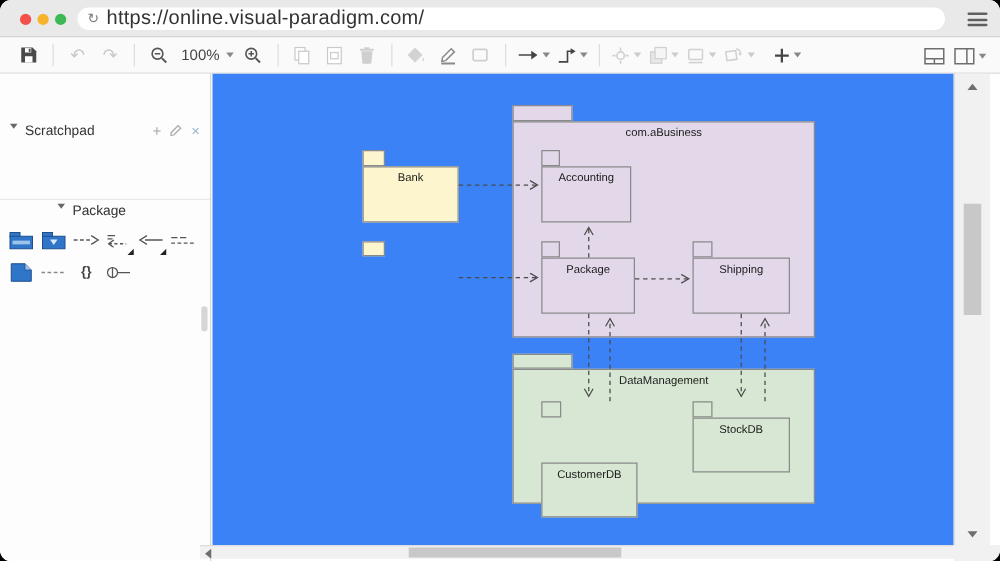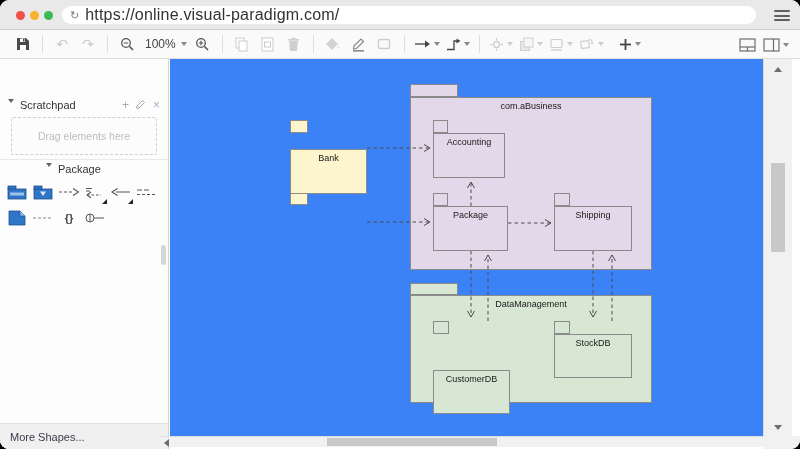--- a/index.html
+++ b/index.html
@@ -249,23 +249,20 @@
         <span class="a">+</span>
         <span class="a">
           <svg width="10" height="10" viewBox="0 0 10 10">
               <path d="M1,7 L6.5,1.5 L8.5,3.5 L3,9 L0.8,9.3 Z" fill="none" stroke="#a6a6a6"></path>
             </svg>
         </span>
         <span class="a" style="color:#9db4cc;">×</span>
       </span>
     </div>
 
-    <div class="dropzone">
-      <span>Drag elements here</span>
-    </div>
 
     <div class="divider"></div>
 
     <div class="section-head" style="top:104px;margin-left:38px;">
       <span class="tri-down"></span>
       <span>Package</span>
     </div>
 
     <div class="palette">
       <div class="shape-row">
@@ -337,39 +334,36 @@
               <circle cx="5" cy="6" r="4" fill="none" stroke="#555" stroke-width="1"></circle>
               <line x1="5" y1="2" x2="5" y2="10" stroke="#555" stroke-width="1"></line>
               <line x1="9" y1="6" x2="19" y2="6" stroke="#555" stroke-width="1"></line>
             </svg>
         </span>
       </div>
     </div>
 
     <div class="side-scroll"></div>
 
-    <div class="more-shapes">
-      <span>More Shapes...</span>
-    </div>
   </div>
 
   <div class="canvas">
 
     <div class="pkg-tab purple" style="left:240px; top:25px; width:48px; height:13px;"></div>
     <div class="pkg-body purple" style="left:240px; top:38px; width:242px; height:173px;">
       <span class="pkg-label">com.aBusiness</span>
     </div>
 
     <div class="pkg-tab green" style="left:240px; top:224px; width:48px; height:12px;"></div>
     <div class="pkg-body green" style="left:240px; top:236px; width:242px; height:108px;">
       <span class="pkg-label">DataManagement</span>
     </div>
 
     <div class="pkg-tab yellow" style="left:120px; top:61px; width:18px; height:13px;"></div>
-    <div class="pkg-body yellow" style="left:120px; top:90px; width:77px; height:45px;">
+    <div class="pkg-body yellow" style="left:120px; top:74px; width:77px; height:45px;">
       <span class="pkg-label">Bank</span>
     </div>
 
     <div class="pkg-tab yellow" style="left:120px; top:134px; width:18px; height:12px;"></div>
 
     <div class="pkg-tab purple" style="left:263px; top:61px; width:15px; height:13px;"></div>
     <div class="pkg-body purple" style="left:263px; top:74px; width:72px; height:45px;">
       <span class="pkg-label">Accounting</span>
     </div>
 

